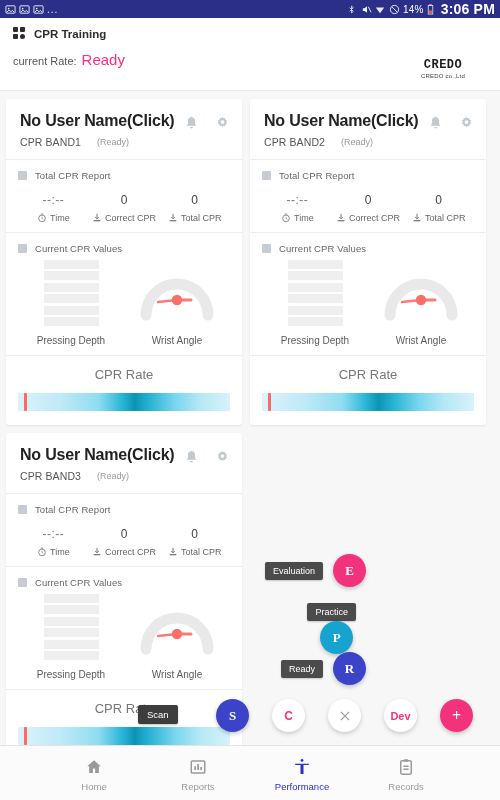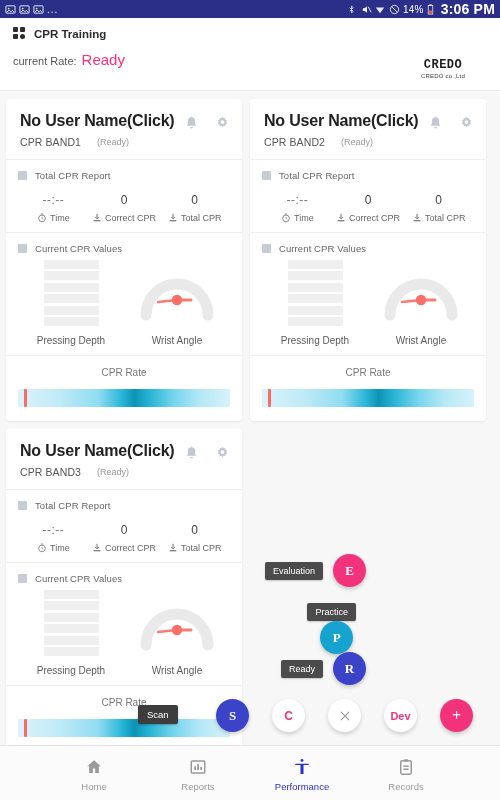--- a/index.html
+++ b/index.html
@@ -92,21 +92,21 @@
   .values-row{ margin-top:6px; display:flex; }
   .val-col{ flex:1; display:flex; flex-direction:column; align-items:center; }
   .depth-stack{ width:55px; height:66px; display:flex; flex-direction:column; justify-content:space-between; }
   .depth-stack i{ display:block; height:9px; background:#efefef; border-radius:1px; }
   .val-lbl{ margin-top:9px; font-size:10px; color:#5b5b5b; }
 
   .gauge{ width:78px; height:66px; position:relative; }
   .gauge svg{ position:absolute; left:0; top:0; }
 
   .rate-wrap{ padding:11px 12px 14px 12px; }
-  .rate-title{ text-align:center; font-size:10px; color:#777; }
+  .rate-title{ text-align:center; font-size:13px; color:#777; }
   .rate-bar{
     margin-top:11px; height:18px; border-radius:1px; position:relative;
     background:linear-gradient(to right,
       #ddf3fa 0%, #cfeff9 8%, #bfeaf7 20%, #8fdcf1 38%,
       #29b6d8 49%, #0d94b5 55%, #27b3d4 62%, #79d6ee 74%,
       #b5e8f6 86%, #d8f2fa 100%);
   }
   .rate-marker{
     position:absolute; left:6px; top:0; width:3px; height:18px;
     background:#fc6a63; border-radius:1px;

